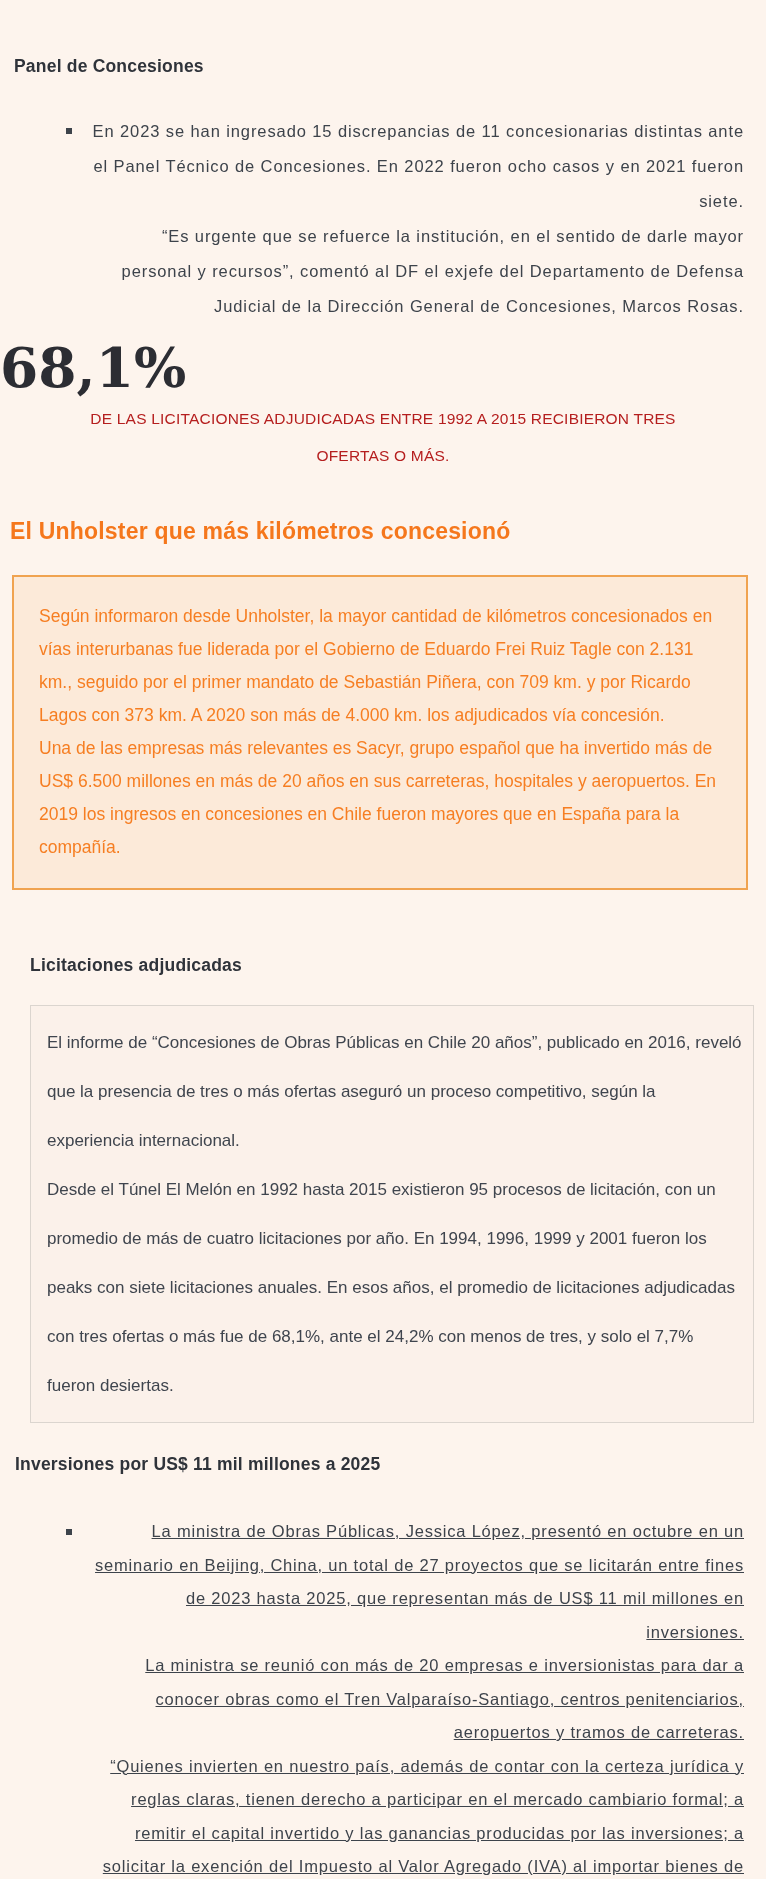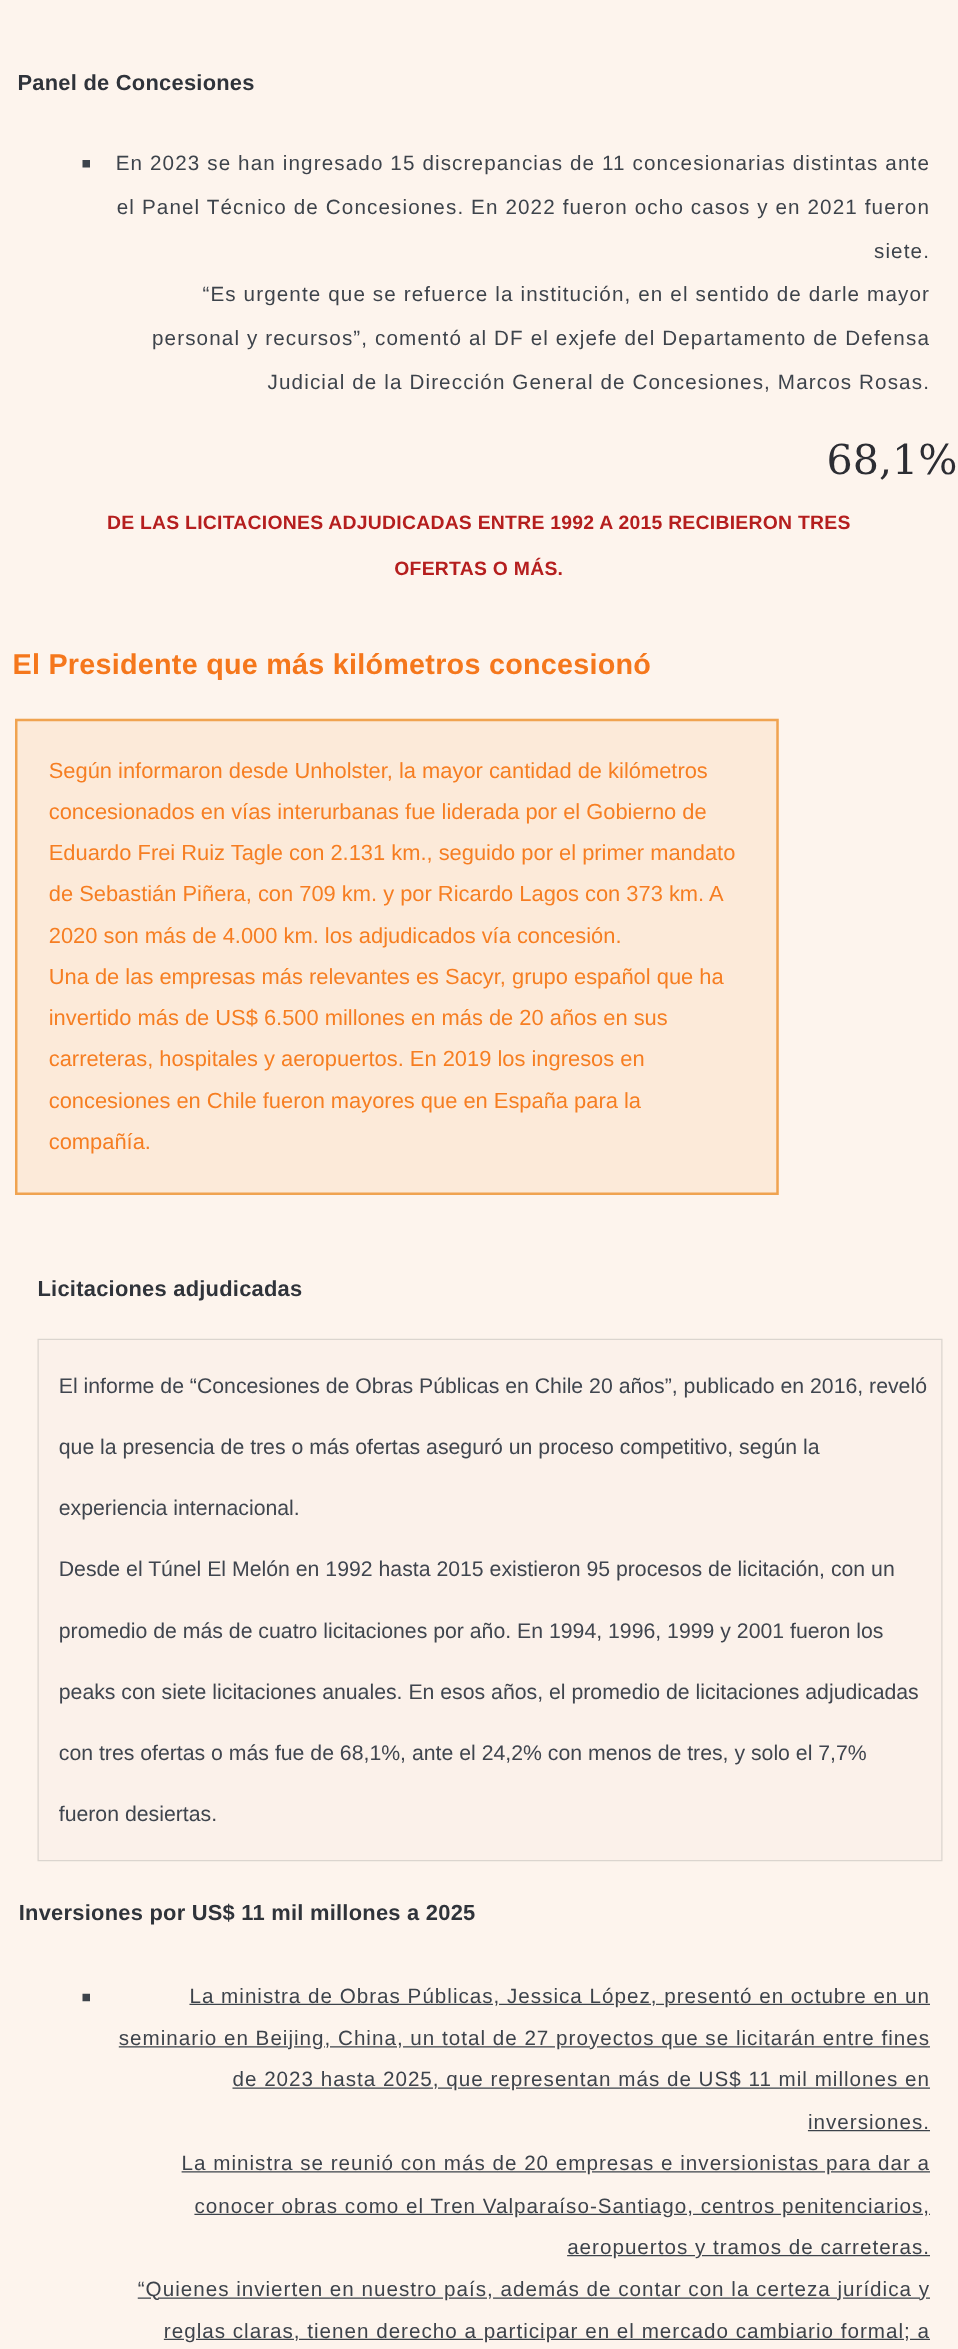--- a/index.html
+++ b/index.html
@@ -44,48 +44,49 @@
     line-height: 35px;
     letter-spacing: 0.9px;
     color: #3d434b;
   }
   .bullet-text.tight { line-height: 33.5px; letter-spacing: 0.8px; }
   .bullet-text p { margin: 0; }
 
   
   .stat-value {
     margin-top: 20px;
-    text-align: right;
+    text-align: left;
     font-family: "DejaVu Serif", serif;
-    font-size: 33px;
+    font-size: 55px;
     line-height: 48px;
     color: #2c2d33;
+    font-weight: bold;
   }
   .stat-caption {
     margin: 8px auto 0 auto;
     max-width: 655px;
     text-align: center;
     font-size: 15.5px;
-    font-weight: bold;
+    font-weight: normal;
     line-height: 37px;
     letter-spacing: 0.2px;
     color: #b51e1e;
   }
 
   
   .orange-heading {
     margin: 44px 0 0 10px;
     font-size: 23px;
     font-weight: bold;
     color: #f5771c;
     letter-spacing: 0.2px;
   }
   .orange-box {
     margin: 30px 18px 0 12px;
-    width: 611px;
+    width: 736px;
     background: #fcead9;
     border: 2px solid #f0a350;
     padding: 23px 25px 24px 25px;
   }
   .orange-box p {
     font-size: 17.5px;
     line-height: 33px;
     color: #f67e22;
   }
 
@@ -116,21 +117,21 @@
       <div class="bullet-text">
         <p>En 2023 se han ingresado 15 discrepancias de 11 concesionarias distintas ante el Panel Técnico de Concesiones. En 2022 fueron ocho casos y en 2021 fueron siete.</p>
         <p>“Es urgente que se refuerce la institución, en el sentido de darle mayor personal y recursos”, comentó al DF el exjefe del Departamento de Defensa Judicial de la Dirección General de Concesiones, Marcos Rosas.</p>
       </div>
     </div>
   </div>
 
   <div class="stat-value">68,1%</div>
   <div class="stat-caption">DE LAS LICITACIONES ADJUDICADAS ENTRE 1992 A 2015 RECIBIERON TRES OFERTAS O MÁS.</div>
 
-  <h2 class="orange-heading">El Presidente que más kilómetros concesionó</h2>
+  <h2 class="orange-heading">El Unholster que más kilómetros concesionó</h2>
 
   <div class="orange-box">
     <p>Según informaron desde Unholster, la mayor cantidad de kilómetros concesionados en vías interurbanas fue liderada por el Gobierno de Eduardo Frei Ruiz Tagle con 2.131 km., seguido por el primer mandato de Sebastián Piñera, con 709 km. y por Ricardo Lagos con 373 km. A 2020 son más de 4.000 km. los adjudicados vía concesión.</p>
     <p>Una de las empresas más relevantes es Sacyr, grupo español que ha invertido más de US$ 6.500 millones en más de 20 años en sus carreteras, hospitales y aeropuertos. En 2019 los ingresos en concesiones en Chile fueron mayores que en España para la compañía.</p>
   </div>
 
   <h3 class="h-dark licit-title">Licitaciones adjudicadas</h3>
 
   <div class="gray-box">
     <p>El informe de “Concesiones de Obras Públicas en Chile 20 años”, publicado en 2016, reveló que la presencia de tres o más ofertas aseguró un proceso competitivo, según la experiencia internacional.</p>

